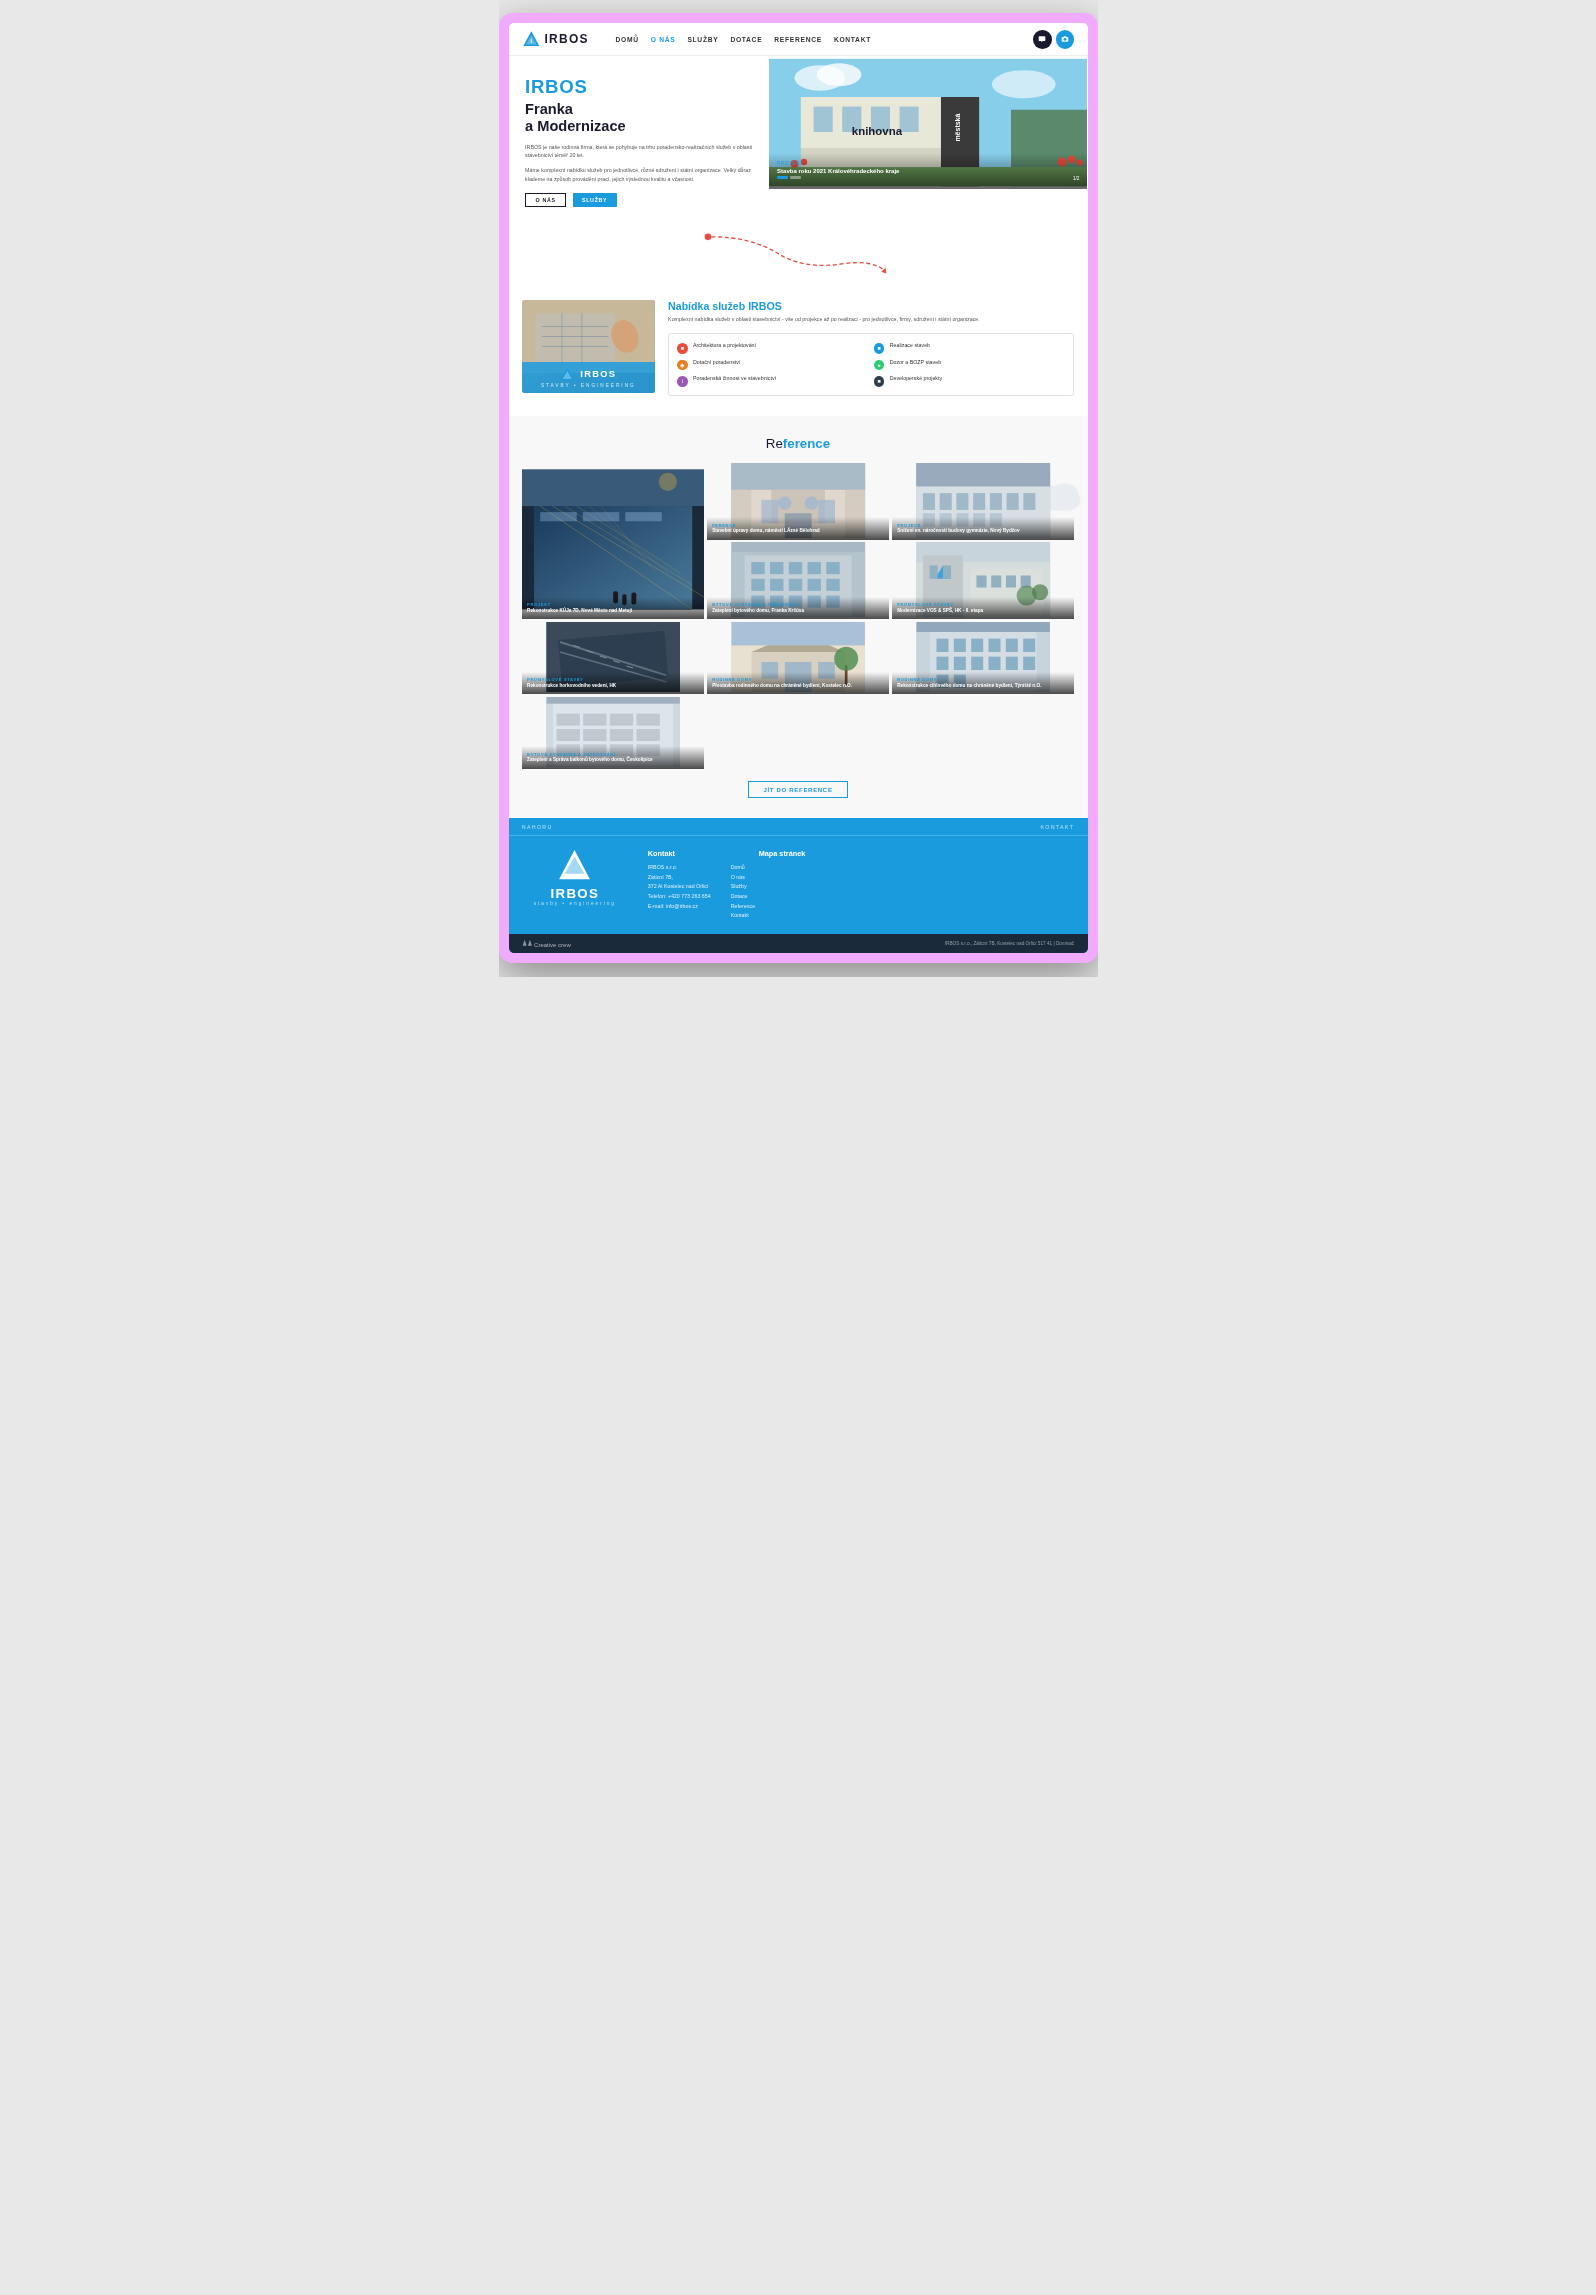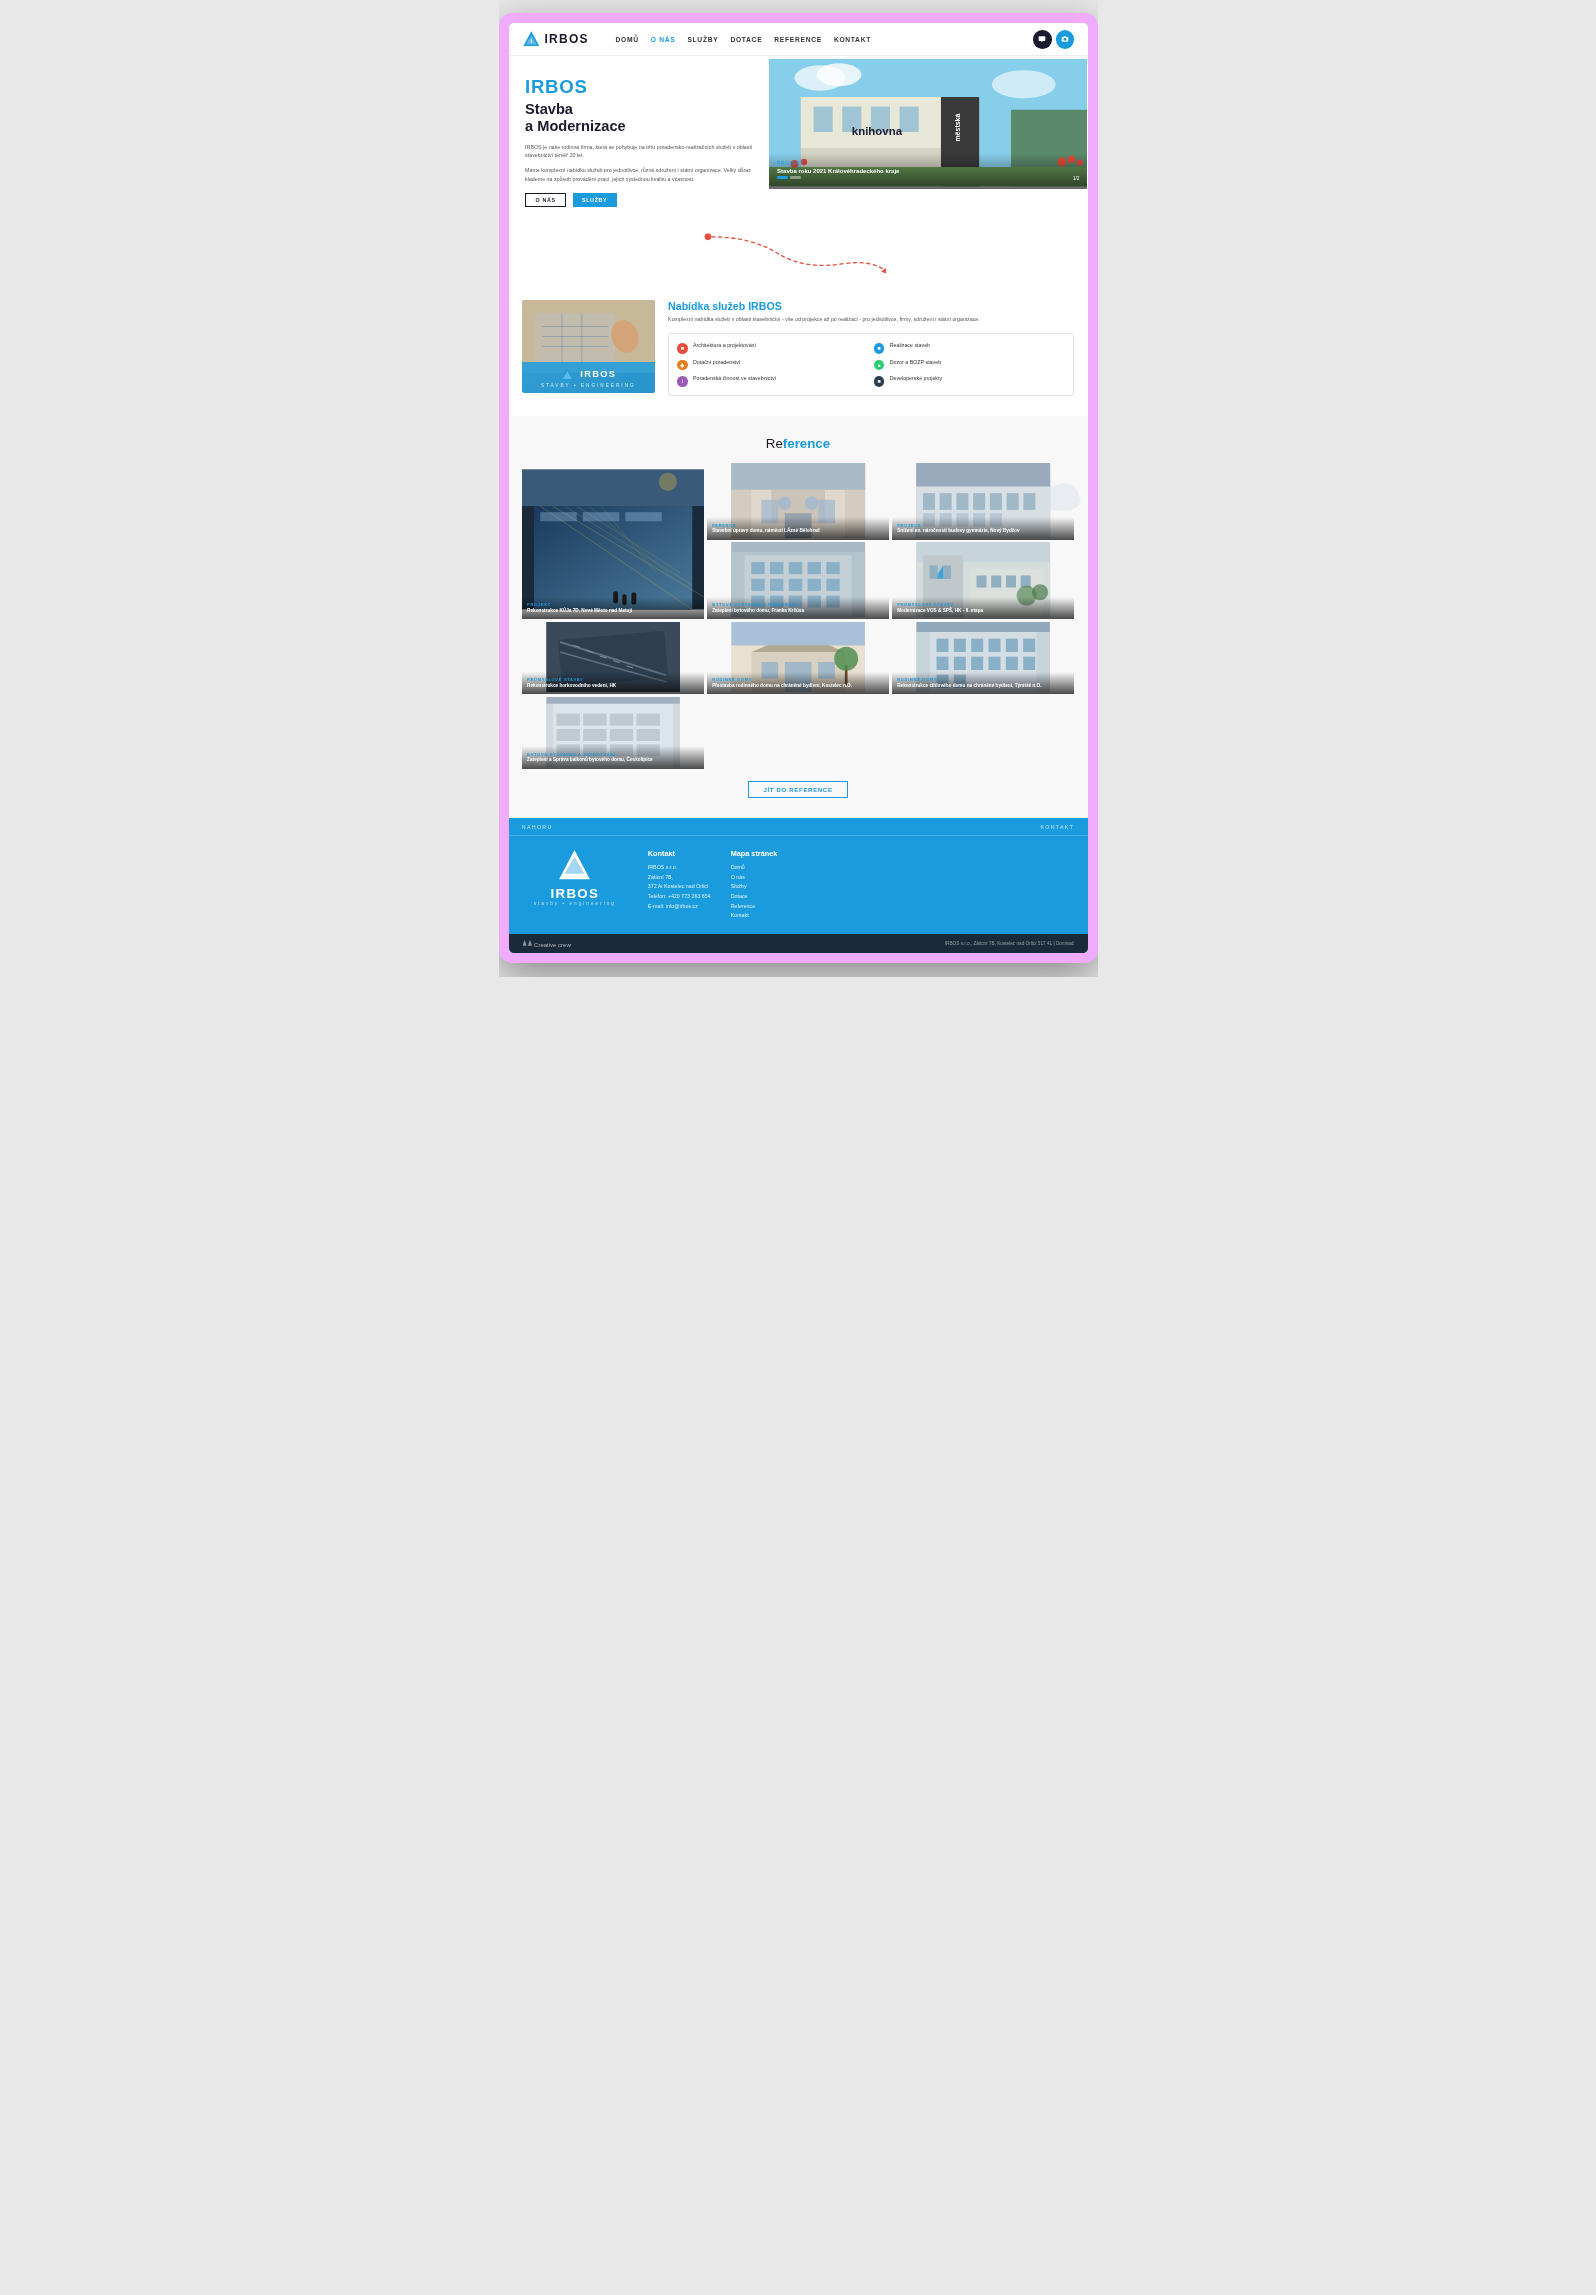--- a/index.html
+++ b/index.html
@@ -370,20 +370,21 @@
     .footer-contact-col p {
       font-size: 5.3px;
       color: rgba(255,255,255,0.85);
       line-height: 1.8;
     }
     .footer-sitemap-col h4 {
       font-size: 7.3px;
       font-weight: bold;
       color: #fff;
       margin-bottom: 5.3px;
+      margin-left: 28px;
     }
     .footer-sitemap-col p {
       font-size: 5.3px;
       color: rgba(255,255,255,0.85);
       line-height: 1.8;
     }
     .footer-bottom {
       background: #1a2a3a;
       display: flex;
       align-items: center;
@@ -474,21 +475,21 @@
             <rect x="4" y="2" width="4" height="2" rx="0.5" fill="#fff" opacity="0.9"></rect>
           </svg>
         </div>
       </div>
     </nav>
 
     <div class="hero">
       <div class="hero-left">
         <div class="hero-brand">IRBOS</div>
         <div class="hero-title">
-          <span>Stavba</span><br>
+          <span>Franka</span><br>
           <span>a Modernizace</span>
         </div>
         <div class="hero-desc">IRBOS je naše rodinná firma, která se pohybuje na trhu poradensko-realizačních služeb v oblasti stavebnictví téměř 20 let.</div>
         <div class="hero-desc">Máme komplexní nabídku služeb pro jednotlivce, různé sdružení i státní organizace. Velký důraz klademe na způsob provádění prací, jejich výslednou kvalitu a včasnost.</div>
         <div class="hero-buttons">
           <button class="btn-outline">O NÁS</button>
           <button class="btn-solid">SLUŽBY</button>
         </div>
       </div>
       <div class="hero-right">

